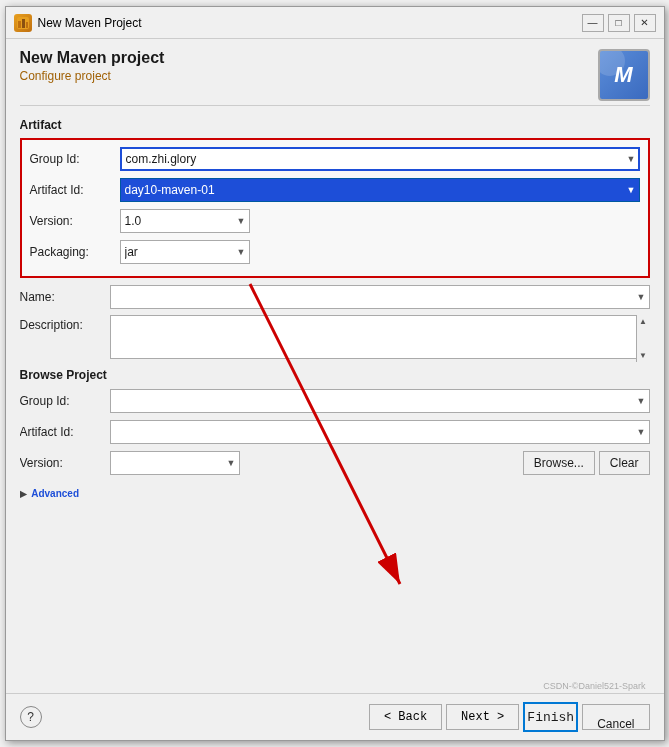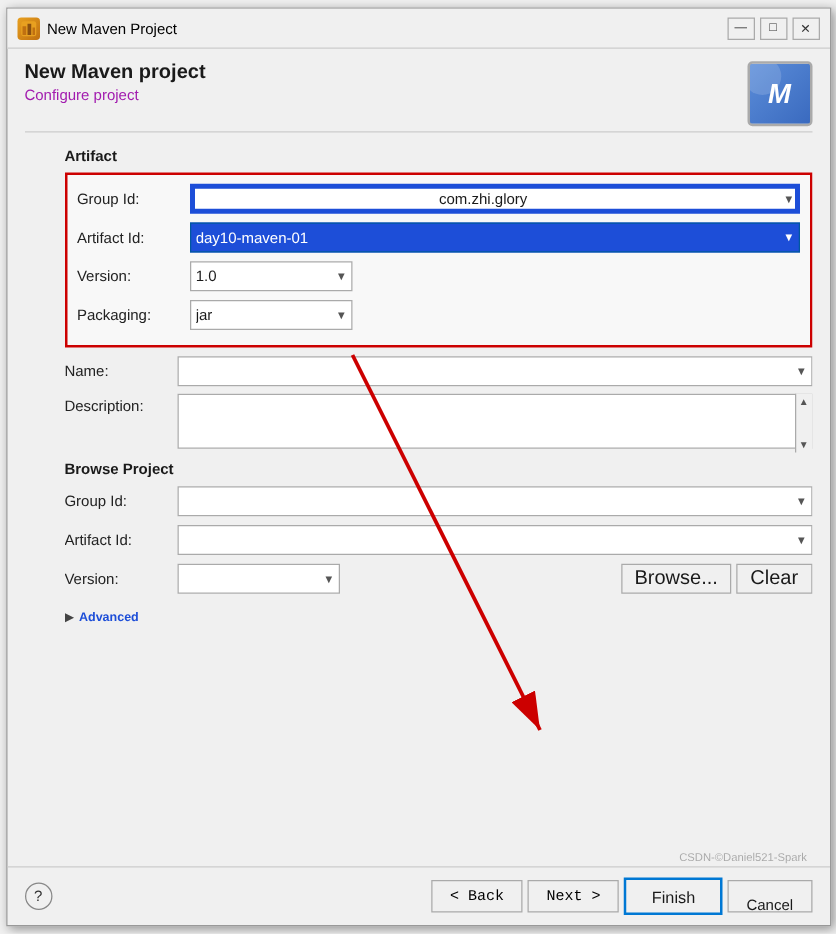--- a/index.html
+++ b/index.html
@@ -85,21 +85,21 @@
       flex-direction: column;
     }
     .header-title {
       font-size: 16px;
       font-weight: bold;
       color: #1a1a1a;
       margin-bottom: 2px;
     }
     .header-subtitle {
       font-size: 12px;
-      color: #a21caf;
+      color: #a16207;
     }
     .maven-logo {
       width: 52px;
       height: 52px;
       background: linear-gradient(135deg, #5b8dd9, #3a6abf);
       border: 2px solid #aaa;
       border-radius: 4px;
       display: flex;
       align-items: center;
       justify-content: center;
@@ -167,22 +167,21 @@
       font-family: inherit;
       outline: none;
       color: #1a1a1a;
     }
     .form-input.highlighted {
       background: #1d4ed8;
       color: white;
       border: 1px solid #0058a0;
     }
     .form-input.red-border {
-      border: 4px solid #1d4ed8;
-      text-align: center;
+      border: 2px solid #1d4ed8;
     }
     .dropdown-arrow {
       position: absolute;
       right: 4px;
       top: 50%;
       transform: translateY(-50%);
       font-size: 9px;
       color: #555;
       pointer-events: none;
     }
@@ -264,21 +263,21 @@
       display: flex;
       align-items: center;
       gap: 4px;
     }
     .btn-browse, .btn-clear {
       height: 24px;
       padding: 0 10px;
       background: #f0f0f0;
       border: 1px solid #aaa;
       cursor: pointer;
-      font-size: 16px;
+      font-size: 12px;
       font-family: inherit;
       color: #1a1a1a;
     }
 
     .advanced-row {
       display: flex;
       align-items: center;
       cursor: pointer;
       margin-top: 8px;
       margin-bottom: 4px;
@@ -326,43 +325,42 @@
       padding: 0 14px;
       background: #f0f0f0;
       border: 1px solid #aaa;
       cursor: pointer;
       font-size: 12px;
       font-family: Liberation Mono, monospace;
       color: #000000;
     }
     .btn-finish {
       height: 30px;
-      padding: 0 20px;
+      padding: 0 2px;
       background: #f0f0f0;
       border: 2px solid #0078d4;
       cursor: pointer;
       font-size: 13px;
-      font-family: Liberation Sans, sans-serif;
+      font-family: Liberation Mono, monospace;
       color: #1a1a1a;
       font-weight: normal;
     }
     .btn-cancel {
       height: 26px;
       padding: 12px 14px;
       background: #f0f0f0;
       border: 1px solid #aaa;
       cursor: pointer;
       font-size: 12px;
       font-family: inherit;
       color: #1a1a1a;
     }
 
     .main-container {
       position: relative;
-      margin-left: 32px;
     }
 
     .watermark {
       position: absolute;
       bottom: 2px;
       right: 4px;
       font-size: 9px;
       color: rgba(0,0,0,0.3);
       z-index: 50;
     }

